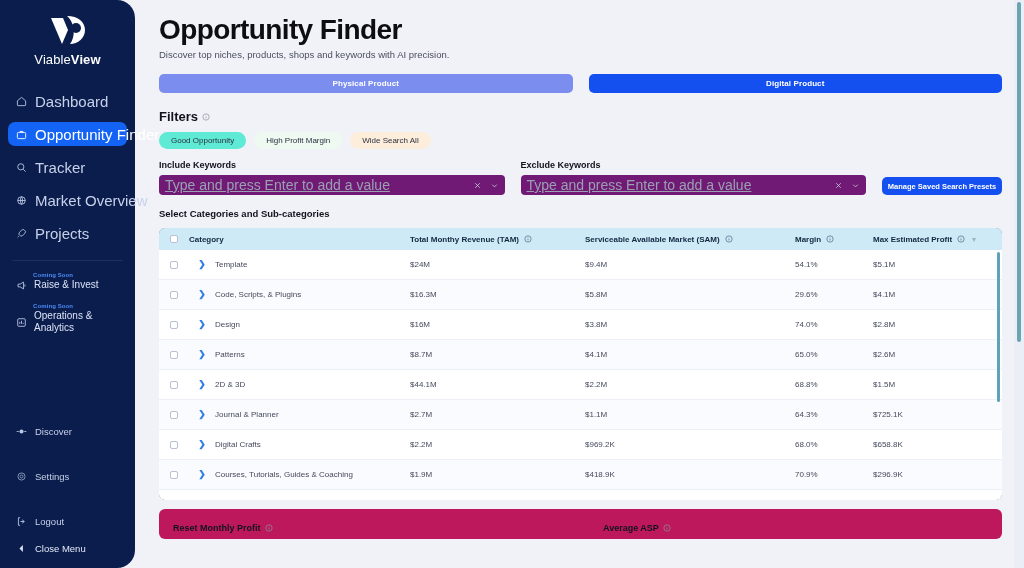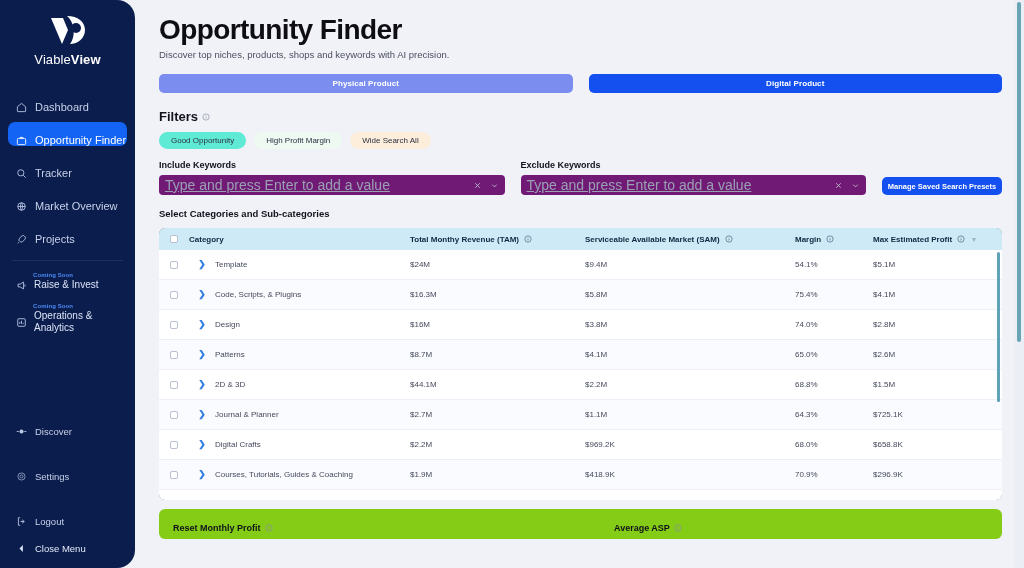--- a/index.html
+++ b/index.html
@@ -25,24 +25,24 @@
   .logo-wrap { padding: 14px 0 6px; text-align: center; }
   .logo-mark { width: 46px; height: 34px; margin: 0 auto; position: relative; }
   .brand {
     text-align: center; font-size: 13px; letter-spacing: .1px;
     color: #ffffff; margin-top: 4px; font-weight: 400;
   }
   .brand b { font-weight: 700; }
 
   .nav { margin-top: 16px; padding: 0 8px; }
   .nav-item {
-    display: flex; align-items: flex-end; gap: 8px;
+    display: flex; align-items: center; gap: 8px;
     height: 24px; padding: 0 8px; margin-bottom: 9px;
     border-radius: 7px;
-    font-size: 11px; color: #c7d1ea; white-space: nowrap;
+    font-size: 15px; color: #c7d1ea; white-space: nowrap;
   }
   .nav-item.active { background: #1364f5; color: #fff; }
   .nav-ico { width: 11px; height: 11px; display:flex; align-items:center; justify-content:center; flex: 0 0 11px; }
   .nav-ico svg { display:block; }
 
   .divider { height: 1px; background: #1b2f63; margin: 6px 12px 10px; }
 
   .soon-item { padding: 0 16px; margin-bottom: 11px; position: relative; }
   .soon-tag { font-size: 6px; font-weight: 700; color: #4d8bf7; letter-spacing: .1px; margin-left: 17px; line-height: 8px; }
   .soon-row { display: flex; align-items: center; gap: 7px; font-size: 10px; color: #dbe3f6; line-height: 12px; }
@@ -150,23 +150,23 @@
     position: absolute; top: 2px; right: 3px; width: 4px;
     height: 340px; background: #6aa5b4; border-radius: 2px; z-index: 30;
   }
   .scroll-track {
     position: absolute; top: 0; right: 0; width: 10px; height: 568px;
     background: #eceef6; z-index: 20;
   }
 
   
   .bottom-card {
-    margin-top: 9px; background: #84cc16; border-radius: 6px;
+    margin-top: 9px; background: #be185d; border-radius: 6px;
     height: 30px; display: flex; padding: 8px 14px 0 14px;
-    font-size: 9px; font-weight: 700; color: #11131c; gap: 11px;
+    font-size: 9px; font-weight: 700; color: #11131c; gap: 0;
   }
   .bc-left { flex: 0 0 430px; display:flex; align-items:center; gap:4px;}
   .bc-right { flex: 1 1 auto; display:flex; align-items:center; gap:4px;}
 </style>
 </head>
 <body>
 
 <div class="app">
 
   <aside class="sidebar">
@@ -425,21 +425,21 @@
           <div class="trow alt">
             <div class="c-check">
               <span class="chk"></span>
             </div>
             <div class="c-exp">
               <span class="chev">❯</span>
             </div>
             <div class="c-cat">Code, Scripts, &amp; Plugins</div>
             <div class="c-tam">$16.3M</div>
             <div class="c-sam">$5.8M</div>
-            <div class="c-mar">75.4%</div>
+            <div class="c-mar">29.6%</div>
             <div class="c-prof">$4.1M</div>
           </div>
           <div class="trow">
             <div class="c-check">
               <span class="chk"></span>
             </div>
             <div class="c-exp">
               <span class="chev">❯</span>
             </div>
             <div class="c-cat">Design</div>

